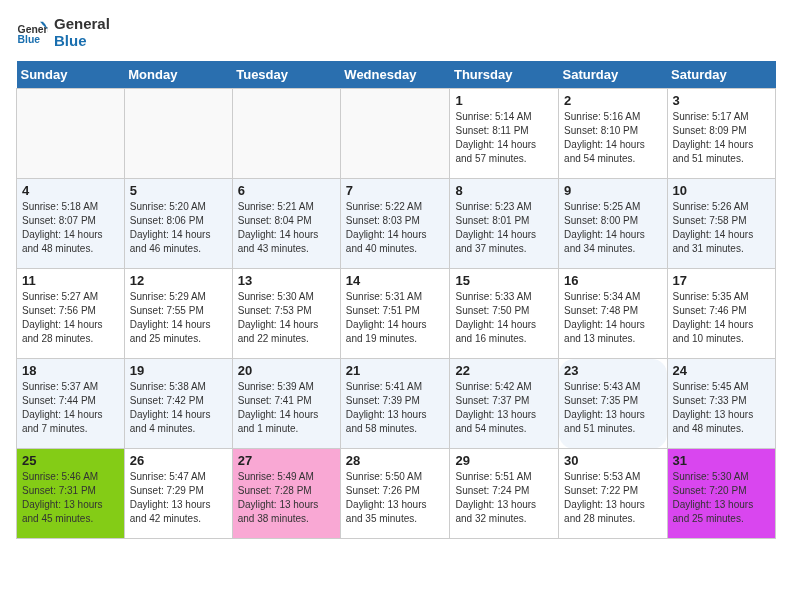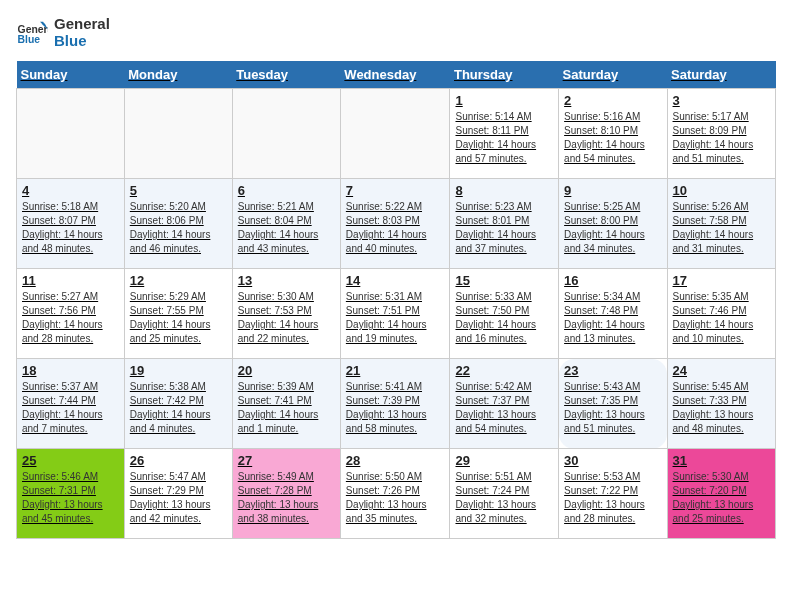--- a/index.html
+++ b/index.html
@@ -31,21 +31,20 @@
       line-height: 1.1;
     }
     .location-title {
       font-size: 16px;
       color: #333;
     }
     .calendar {
       width: 100%;
       border-collapse: collapse;
       font-size: 11px;
-      text-decoration: underline;
     }
     .calendar th {
       background: #2a6faf;
       color: #fff;
       padding: 6px 4px;
       text-align: left;
       font-size: 13px;
       font-weight: bold;
     }
     .calendar td {
@@ -339,21 +338,21 @@
 Daylight: 13 hours
 and 32 minutes.</div>
         </td>
         <td style="background: rgb(255, 255, 255);">
           <span class="day-number">30</span>
           <div class="day-info" style="white-space: pre-line;">Sunrise: 5:53 AM
 Sunset: 7:22 PM
 Daylight: 13 hours
 and 28 minutes.</div>
         </td>
-        <td style="background: #ec4899;">
+        <td style="background: #d946ef;">
           <span class="day-number">31</span>
           <div class="day-info" style="white-space: pre-line;">Sunrise: 5:30 AM
 Sunset: 7:20 PM
 Daylight: 13 hours
 and 25 minutes.</div>
         </td>
       </tr>
     </tbody>
 </table>
 

